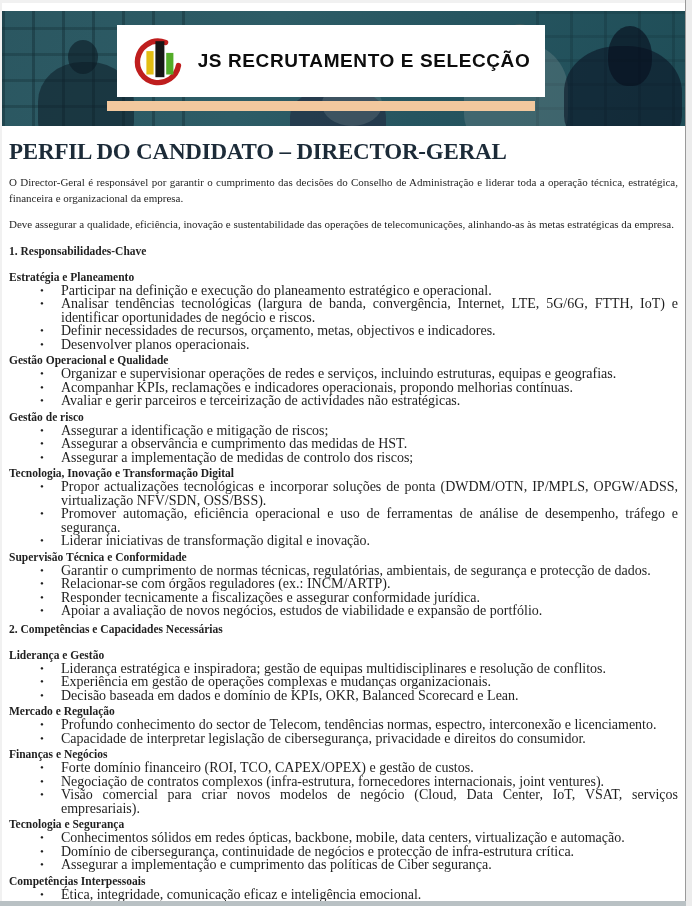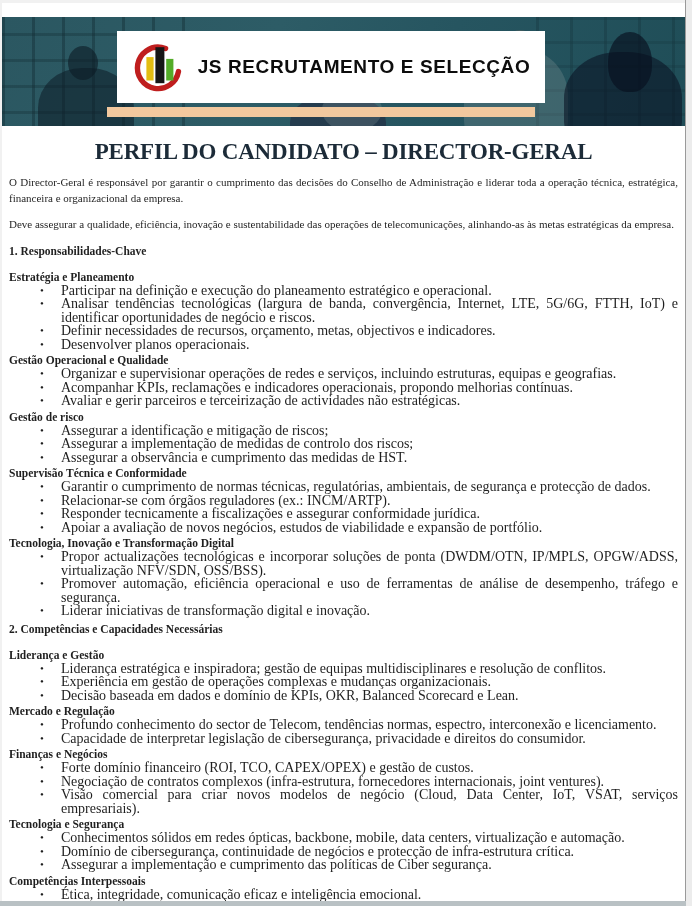--- a/index.html
+++ b/index.html
@@ -8,21 +8,21 @@
     background:#ffffff; font-family:"Liberation Serif", serif;
   }
   
   .gutter-top    { position:absolute; left:0; top:0; right:0; height:3px; background:#f1f1f1; z-index:4; }
   .gutter-left   { position:absolute; left:0; top:0; bottom:0; width:2px; background:#f1f1f1; z-index:4; }
   .gutter-right  { position:absolute; right:0; top:0; bottom:0; width:6px; background:#ececec; border-left:1px solid #9a9a9a; z-index:4; }
   .bottom-strip  { position:absolute; left:0; right:6px; bottom:0; height:5px; background:#b9c1c4; z-index:6; }
 
   
   .header-photo {
-    position:absolute; left:2px; top:17px; width:684px; height:123px; overflow:hidden;
+    position:absolute; left:2px; top:11px; width:684px; height:123px; overflow:hidden;
     background:linear-gradient(115deg,#2b5761 0%,#2d5c66 38%,#265560 62%,#1f4d57 100%);
   }
   .photo-grid-left {
     position:absolute; left:0; top:0; bottom:0; width:195px; opacity:.75;
     background:
       repeating-linear-gradient(90deg, rgba(8,24,30,.38) 0 3px, transparent 3px 30px),
       repeating-linear-gradient(0deg, rgba(8,24,30,.30) 0 3px, transparent 3px 26px);
   }
   .photo-grid-right {
     position:absolute; right:0; top:0; bottom:0; width:150px; opacity:.5;
@@ -51,21 +51,21 @@
     letter-spacing:.6px; color:#0d0d0d; white-space:nowrap;
   }
   .accent-bar { position:absolute; left:105px; top:90px; width:428px; height:10px; z-index:2; }
 
   
   .doc {
     position:absolute; left:2px; top:126px; width:669px; bottom:0; background:#ffffff;
     padding:0 7px; border-right:1px solid #8f8f8f; color:#1f1f1f; z-index:1;
   }
   .doc-title {
-    text-align:center; font-weight:bold; font-size:23px; color:#1c2b38;
+    font-weight:bold; font-size:23px; color:#1c2b38;
     margin:13px 0 10px; letter-spacing:-0.2px;
   }
   .doc p.intro { font-size:11px; line-height:15.5px; text-align:justify; margin:0 0 11px; }
   .part-heading { font-size:11.5px; font-weight:bold; line-height:14px; margin-top:4px; }
   .group { margin-top:2px; }
   .group.first-in-part { margin-top:12px; }
   .group h3 { font-size:11.5px; font-weight:bold; line-height:14px; margin:0; }
   .group ul { list-style:none; margin:0; padding:0; }
   .group li {
     position:relative; padding-left:52px; font-size:14px; line-height:13.5px;
@@ -122,39 +122,39 @@
           <ul>
             <li>Organizar e supervisionar operações de redes e serviços, incluindo estruturas, equipas e geografias.</li>
             <li>Acompanhar KPIs, reclamações e indicadores operacionais, propondo melhorias contínuas.</li>
             <li>Avaliar e gerir parceiros e terceirização de actividades não estratégicas.</li>
           </ul>
         </div>
         <div class="group">
           <h3>Gestão de risco</h3>
           <ul>
             <li>Assegurar a identificação e mitigação de riscos;</li>
+            <li>Assegurar a observância e cumprimento das medidas de HST.</li>
             <li>Assegurar a implementação de medidas de controlo dos riscos;</li>
-            <li>Assegurar a observância e cumprimento das medidas de HST.</li>
+          </ul>
+        </div>
+        <div class="group">
+          <h3>Tecnologia, Inovação e Transformação Digital</h3>
+          <ul>
+            <li>Propor actualizações tecnológicas e incorporar soluções de ponta (DWDM/OTN, IP/MPLS, OPGW/ADSS, virtualização NFV/SDN, OSS/BSS).</li>
+            <li>Promover automação, eficiência operacional e uso de ferramentas de análise de desempenho, tráfego e segurança.</li>
+            <li>Liderar iniciativas de transformação digital e inovação.</li>
           </ul>
         </div>
         <div class="group">
           <h3>Supervisão Técnica e Conformidade</h3>
           <ul>
             <li>Garantir o cumprimento de normas técnicas, regulatórias, ambientais, de segurança e protecção de dados.</li>
             <li>Relacionar-se com órgãos reguladores (ex.: INCM/ARTP).</li>
             <li>Responder tecnicamente a fiscalizações e assegurar conformidade jurídica.</li>
             <li>Apoiar a avaliação de novos negócios, estudos de viabilidade e expansão de portfólio.</li>
-          </ul>
-        </div>
-        <div class="group">
-          <h3>Tecnologia, Inovação e Transformação Digital</h3>
-          <ul>
-            <li>Propor actualizações tecnológicas e incorporar soluções de ponta (DWDM/OTN, IP/MPLS, OPGW/ADSS, virtualização NFV/SDN, OSS/BSS).</li>
-            <li>Promover automação, eficiência operacional e uso de ferramentas de análise de desempenho, tráfego e segurança.</li>
-            <li>Liderar iniciativas de transformação digital e inovação.</li>
           </ul>
         </div>
         <div class="part-heading">2. Competências e Capacidades Necessárias</div>
         <div class="group first-in-part">
           <h3>Liderança e Gestão</h3>
           <ul>
             <li>Liderança estratégica e inspiradora; gestão de equipas multidisciplinares e resolução de conflitos.</li>
             <li>Experiência em gestão de operações complexas e mudanças organizacionais.</li>
             <li>Decisão baseada em dados e domínio de KPIs, OKR, Balanced Scorecard e Lean.</li>
           </ul>

